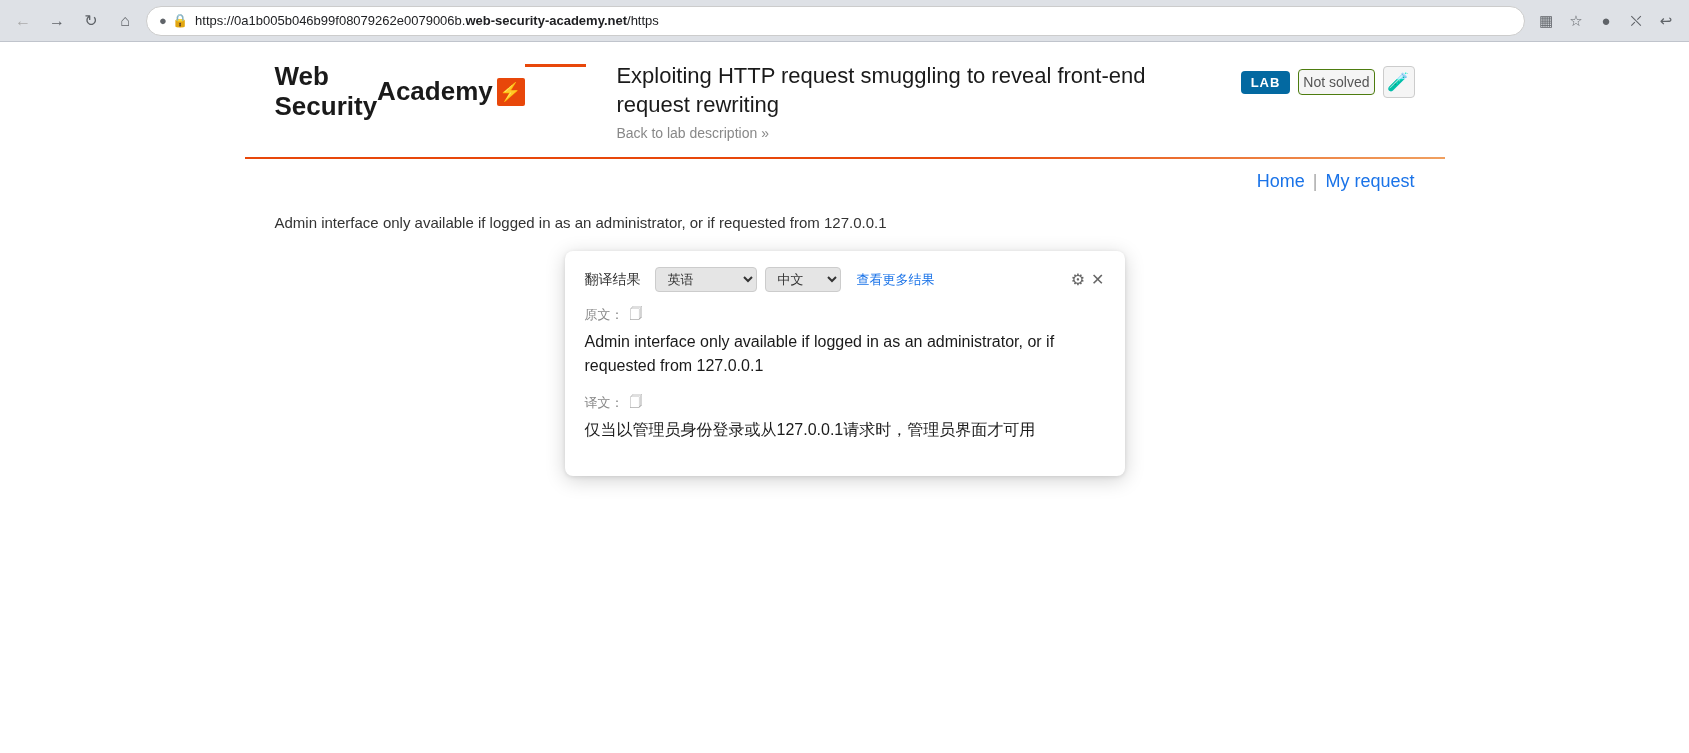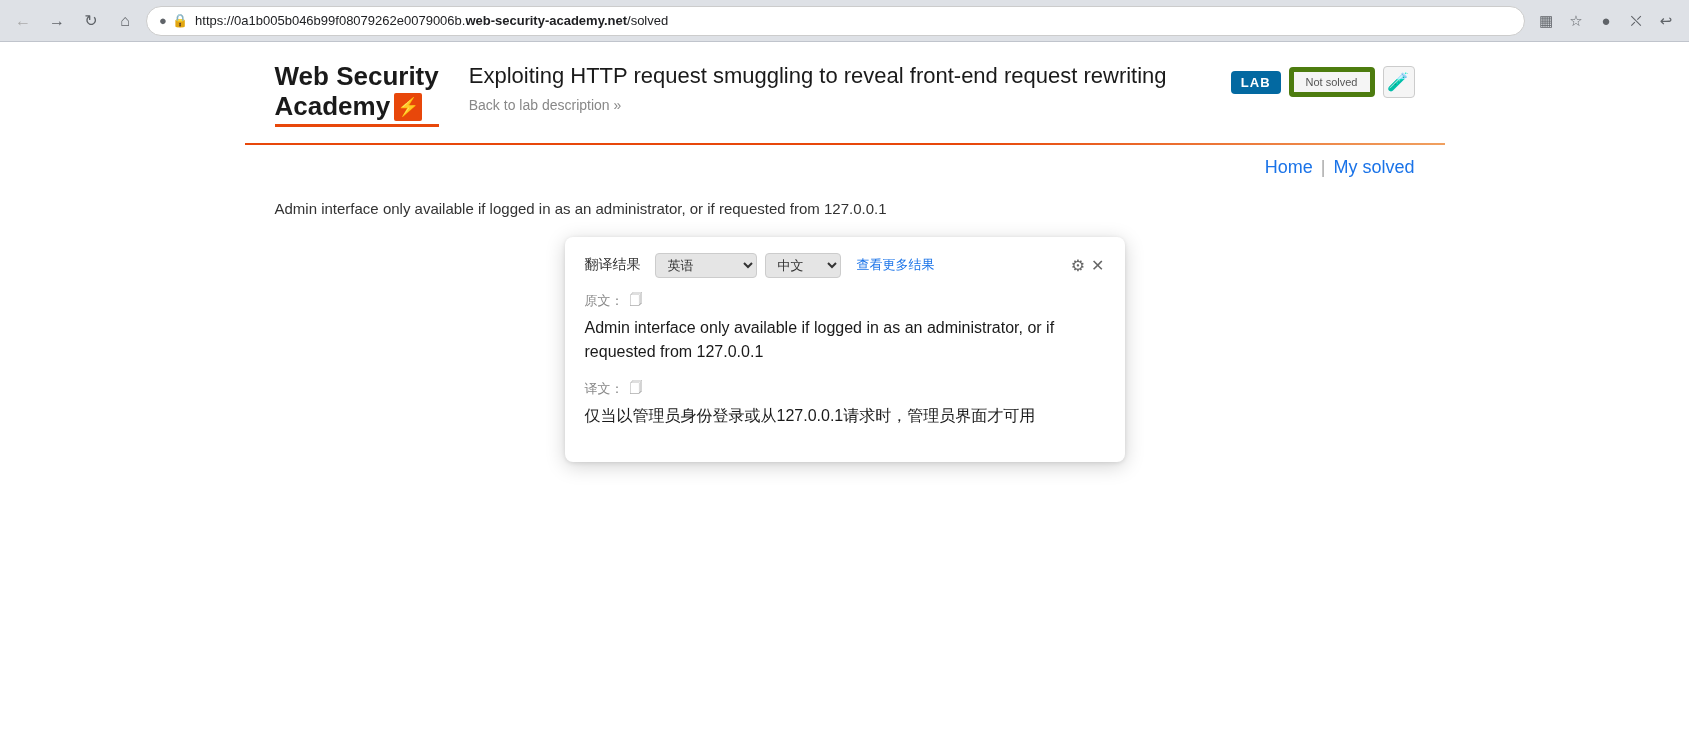--- a/index.html
+++ b/index.html
@@ -52,21 +52,20 @@
     
     .site-header {
       display: flex;
       align-items: flex-start;
       padding: 20px 30px 0 30px;
       gap: 30px;
     }
     .logo-area {
       flex-shrink: 0;
       display: flex;
-      flex-direction: column;
     }
     .logo-text {
       font-size: 26px;
       font-weight: bold;
       color: #1a1a1a;
       line-height: 1.15;
     }
     .logo-bottom {
       display: flex;
       align-items: center;
@@ -114,24 +113,24 @@
     .lab-badge {
       background: #0369a1;
       color: #fff;
       font-size: 13px;
       font-weight: bold;
       padding: 4px 10px;
       border-radius: 4px;
       letter-spacing: 1px;
     }
     .not-solved {
-      border: 5px solid #4d7c0f;
-      padding: 4px 12px;
+      border: 1px solid #4d7c0f;
+      padding: 4px 4px;
       border-radius: 4px;
-      font-size: 11px;
+      font-size: 14px;
       color: #555;
       background: #f5f5f5;
     }
     .flask-btn {
       width: 32px; height: 32px;
       border: 1px solid #ccc;
       border-radius: 4px;
       background: #f5f5f5;
       cursor: pointer;
       display: flex; align-items: center; justify-content: center;
@@ -260,21 +259,21 @@
 
 <div class="browser-chrome">
   <button class="browser-nav-btn disabled">←</button>
   <button class="browser-nav-btn">→</button>
   <button class="browser-nav-btn">↻</button>
   <button class="browser-nav-btn">⌂</button>
   <div class="address-bar-container">
     <span class="address-bar-icon">●</span>
     <span class="address-bar-icon">🔒</span>
     <span class="address-bar-url">
-      <span>https://0a1b005b046b99f08079262e0079006b.</span><span class="domain">web-security-academy.net</span><span>/solved</span>
+      <span>https://0a1b005b046b99f08079262e0079006b.</span><span class="domain">web-security-academy.net</span><span>/https</span>
     </span>
   </div>
   <div class="browser-actions">
     <button class="browser-action-btn">▦</button>
     <button class="browser-action-btn">☆</button>
     <button class="browser-action-btn">●</button>
     <button class="browser-action-btn">⛌</button>
     <button class="browser-action-btn">↩</button>
   </div>
 </div>
@@ -307,21 +306,21 @@
         <span>🧪</span>
       </button>
     </div>
   </div>
 
   <div class="divider"></div>
 
   <div class="nav-bar">
     <a class="nav-link">Home</a>
     <span class="nav-separator">|</span>
-    <a class="nav-link">My solved</a>
+    <a class="nav-link">My request</a>
   </div>
 
   <div class="main-content">
     <p class="admin-message">Admin interface only available if logged in as an administrator, or if requested from 127.0.0.1</p>
 
     <div class="translation-popup">
 
       <div class="popup-header">
         <span class="popup-title">翻译结果</span>
         <select class="popup-select"><option>自动检测</option><option selected="">英语</option><option>中文</option><option>日语</option><option>法语</option></select>

